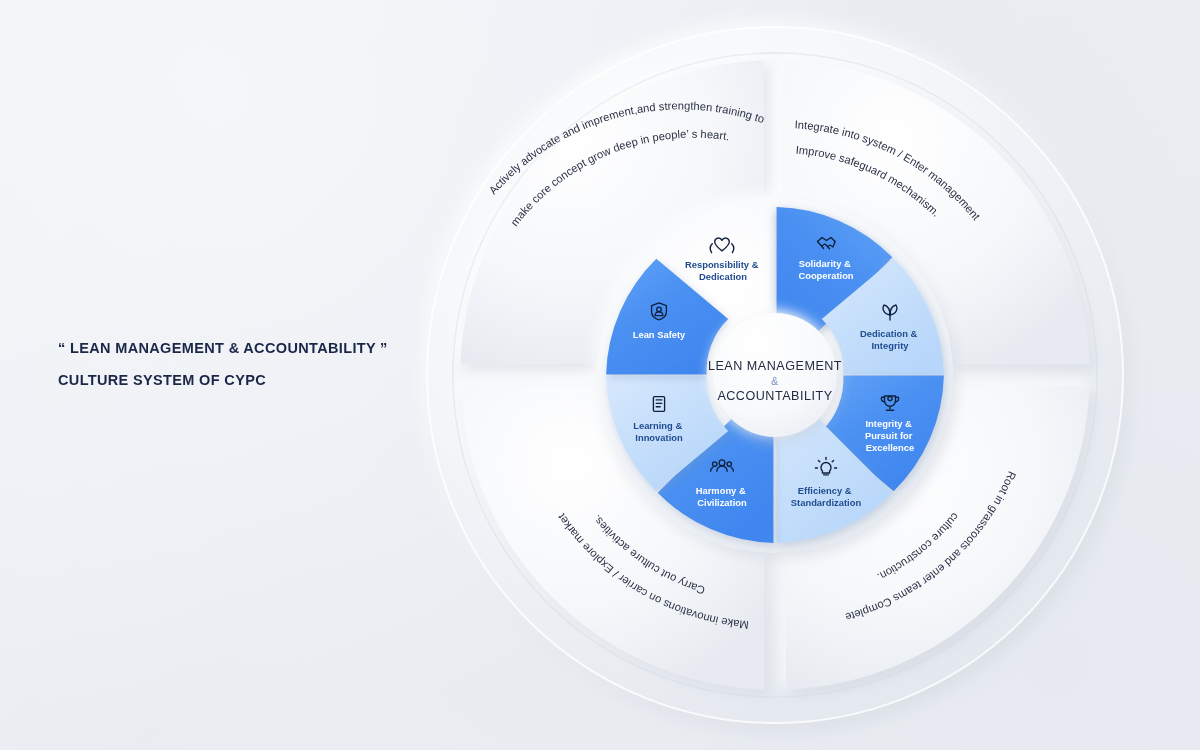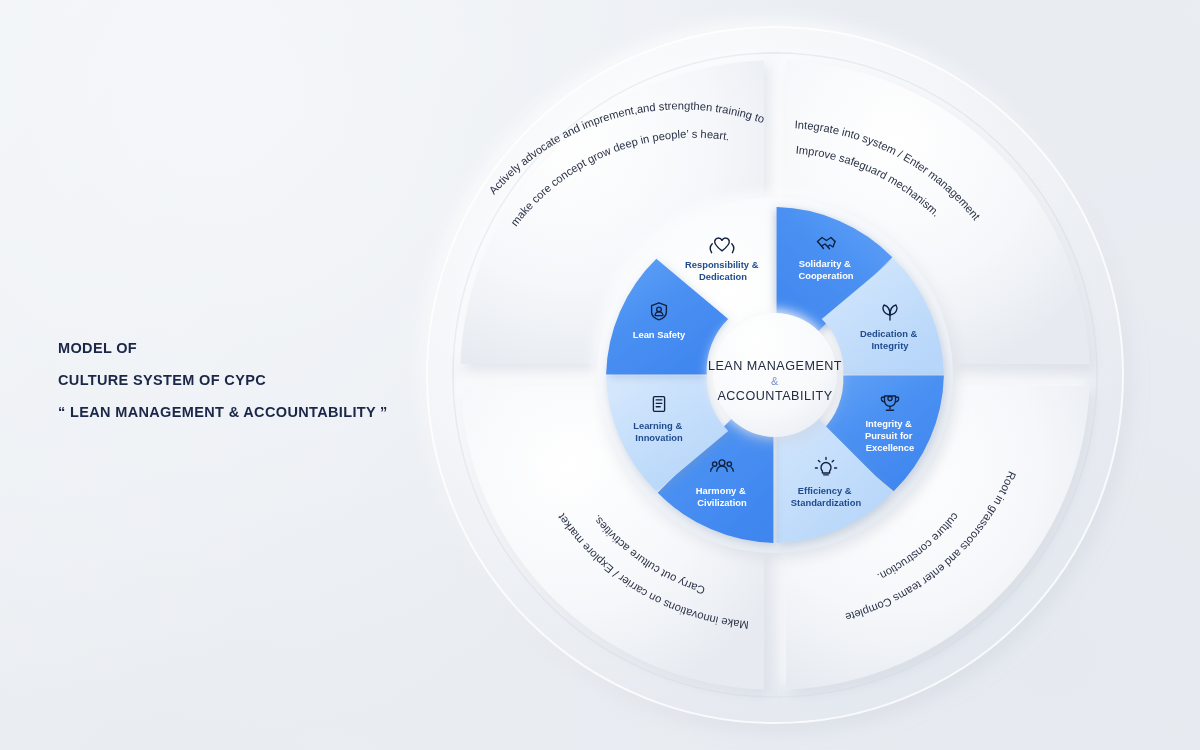--- a/index.html
+++ b/index.html
@@ -27,23 +27,22 @@
   .hub-amp{fill:#7d93c4;font-size:11px;}
   .ring-text{font-family:"Liberation Sans","DejaVu Sans",sans-serif;fill:#2a3246;font-size:11.2px;}
   .ico{fill:none;stroke:#10203d;stroke-width:1.35;stroke-linecap:round;stroke-linejoin:round;}
 </style>
 </head>
 <body>
 
 <div id="stage">
 
   <div class="title-block">
-    <div>MODEL OF</div>
+    <div>“ LEAN MANAGEMENT &amp; ACCOUNTABILITY ”</div>
     <div>CULTURE SYSTEM OF CYPC</div>
-    <div>“ LEAN MANAGEMENT &amp; ACCOUNTABILITY ”</div>
   </div>
 
   <svg id="wheel" viewBox="0 0 1200 750">
     <defs>
       <radialGradient id="outerPlate" cx="34%" cy="26%" r="82%">
         <stop offset="0%" stop-color="#fdfefe"></stop>
         <stop offset="55%" stop-color="#f3f5f8"></stop>
         <stop offset="100%" stop-color="#e2e7ee"></stop>
       </radialGradient>
       <radialGradient id="innerPlate" cx="36%" cy="26%" r="80%">

